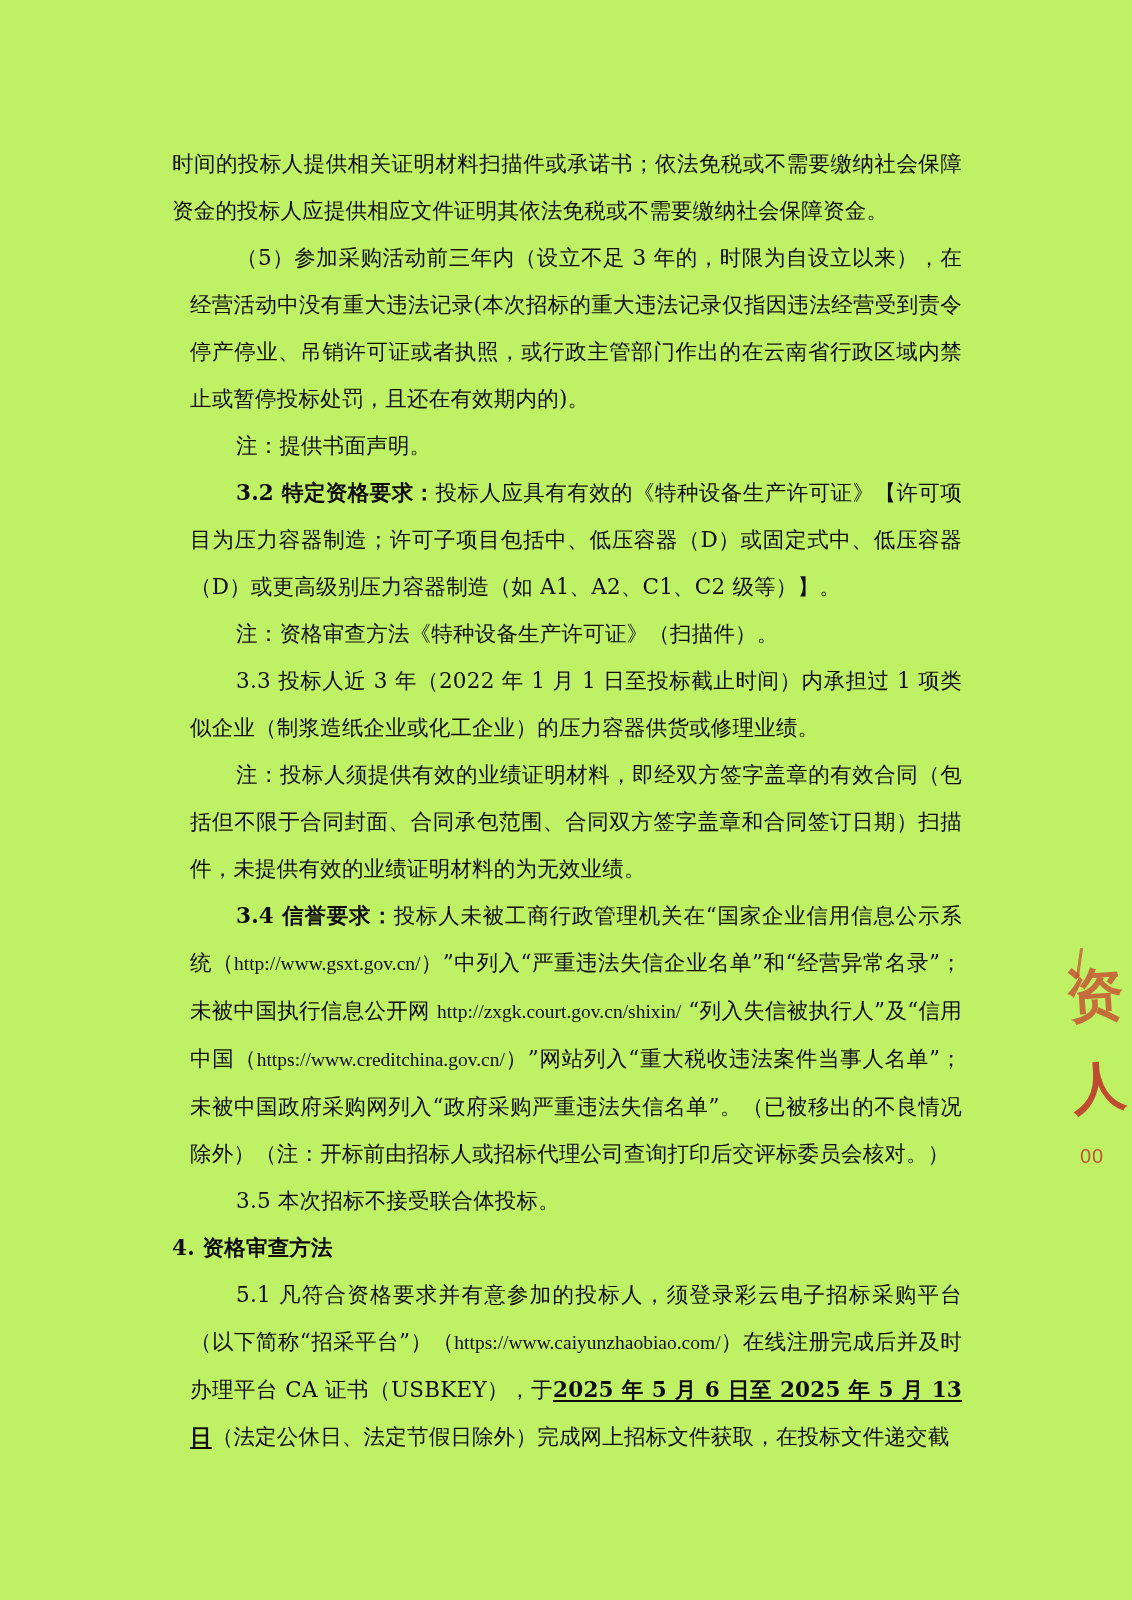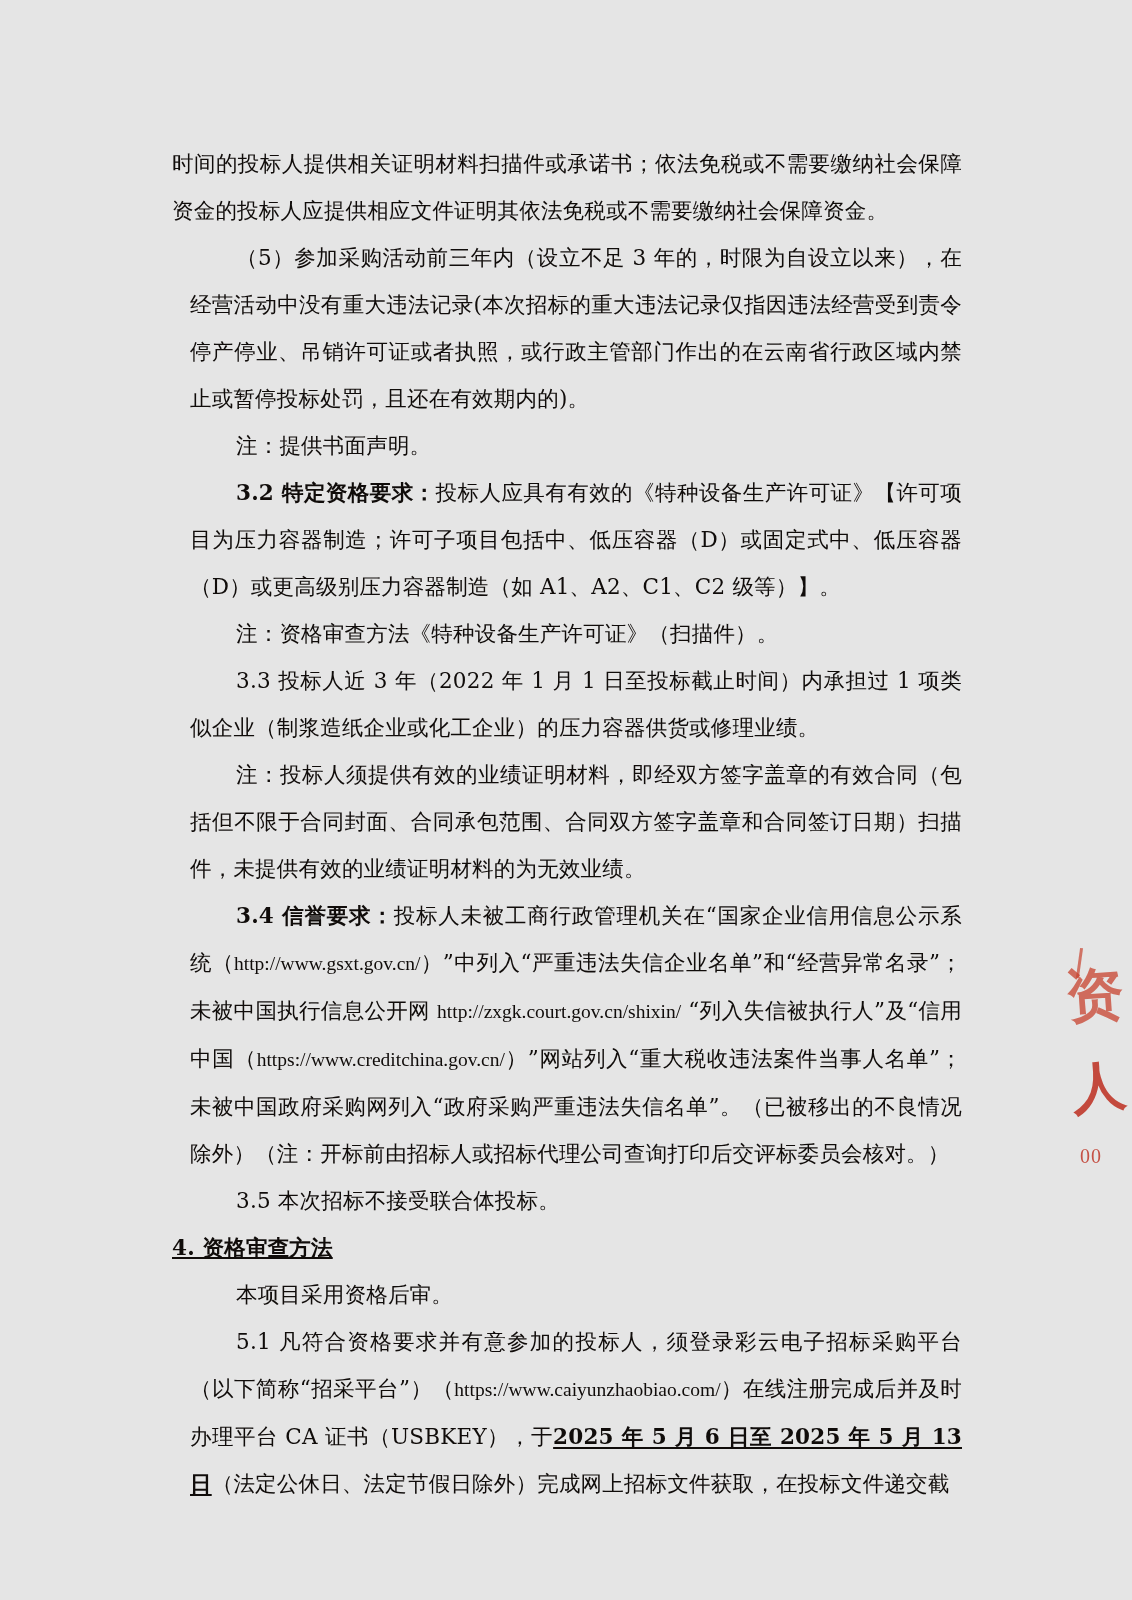--- a/index.html
+++ b/index.html
@@ -4,21 +4,21 @@
 <style>
   html, body {
     margin: 0;
     padding: 0;
     background: #ffffff;
   }
   .page {
     position: relative;
     width: 1132px;
     height: 1600px;
-    background: #e5e5e5;
+    background: #bef264;
     overflow: hidden;
     font-family: "DejaVu Serif", "Liberation Serif", serif;
     color: #100c0a;
   }
   .body-col {
     position: absolute;
     left: 172px;
     top: 140px;
     width: 790px;
   }
@@ -44,21 +44,20 @@
     letter-spacing: 0px;
   }
   .u {
     text-decoration: underline;
     text-underline-offset: 3px;
   }
   .heading {
     font-size: 21.5px;
     line-height: 47px;
     font-weight: bold;
-    text-decoration: underline;
   }
   
   .stamp {
     position: absolute;
     pointer-events: none;
     color: #c0392b;
     opacity: 0.85;
   }
   .stamp-glyph {
     font-family: "DejaVu Serif", "Liberation Serif", serif;
@@ -86,21 +85,21 @@
     opacity: 0.9;
     transform: rotate(-6deg);
   }
   .stamp-c {
     left: 1080px;
     top: 1145px;
     font-size: 20px;
     color: #c0392b;
     opacity: 0.85;
     letter-spacing: 1px;
-    font-family: Liberation Serif, serif;
+    font-family: Liberation Sans, sans-serif;
   }
   .stamp-line {
     position: absolute;
     left: 1078px;
     top: 948px;
     width: 3px;
     height: 30px;
     background: #c8432f;
     opacity: 0.7;
     transform: rotate(8deg);
@@ -133,21 +132,20 @@
     <p class="ind">3.3 投标人近 3 年（2022 年 1 月 1 日至投标截止时间）内承担过 1 项类似企业（制浆造纸企业或化工企业）的压力容器供货或修理业绩。</p>
 
     <p class="ind">注：投标人须提供有效的业绩证明材料，即经双方签字盖章的有效合同（包括但不限于合同封面、合同承包范围、合同双方签字盖章和合同签订日期）扫描件，未提供有效的业绩证明材料的为无效业绩。</p>
 
     <p class="ind"><span class="b">3.4 信誉要求：</span><span>投标人未被工商行政管理机关在“国家企业信用信息公示系统（</span><span class="mono">http://www.gsxt.gov.cn/</span><span>）”中列入“严重违法失信企业名单”和“经营异常名录”；未被中国执行信息公开网 </span><span class="mono">http://zxgk.court.gov.cn/shixin/</span><span> “列入失信被执行人”及“信用中国（</span><span class="mono">https://www.creditchina.gov.cn/</span><span>）”网站列入“重大税收违法案件当事人名单”；未被中国政府采购网列入“政府采购严重违法失信名单”。（已被移出的不良情况除外）（注：开标前由招标人或招标代理公司查询打印后交评标委员会核对。）</span></p>
 
     <p class="ind">3.5 本次招标不接受联合体投标。</p>
 
     <p class="heading">4. 资格审查方法</p>
 
-    <p class="ind">本项目采用资格后审。</p>
 
 
     <p class="ind"><span>5.1 凡符合资格要求并有意参加的投标人，须登录彩云电子招标采购平台（以下简称“招采平台”）（</span><span class="mono">https://www.caiyunzhaobiao.com/</span><span>）在线注册完成后并及时办理平台 CA 证书（USBKEY），于</span><span class="u b">2025 年 5 月 6 日至 2025 年 5 月 13 日</span><span>（法定公休日、法定节假日除外）完成网上招标文件获取，在投标文件递交截</span></p>
 
   </div>
 
   <div class="stamp-line"></div>
   <div class="stamp stamp-a stamp-glyph">资</div>
   <div class="stamp stamp-b stamp-glyph">人</div>
   <div class="stamp stamp-c">00</div>

